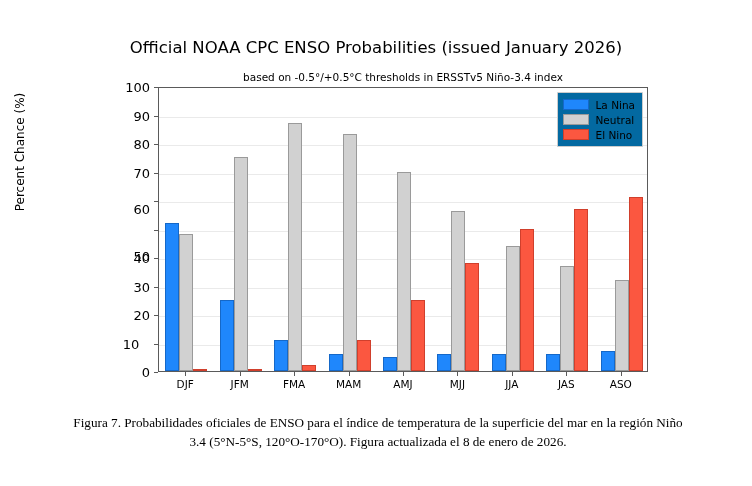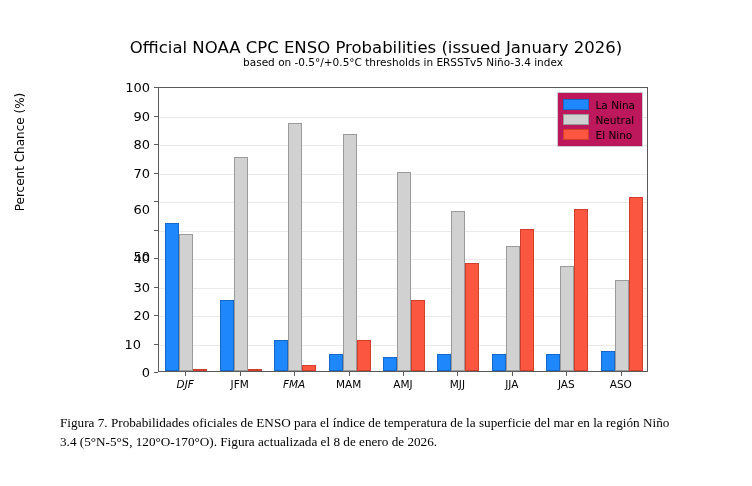--- a/index.html
+++ b/index.html
@@ -31,21 +31,21 @@
     top: 38px;
     width: 752px;
     text-align: center;
     font-size: 16.5px;
     color: #000000;
     white-space: nowrap;
   }
   #chart-subtitle {
     position: absolute;
     left: 158px;
-    top: 56px;
+    top: 71px;
     width: 490px;
     text-align: center;
     font-size: 10.5px;
     color: #000000;
     white-space: nowrap;
   }
 
   
   #plot-area {
     position: absolute;
@@ -134,21 +134,21 @@
   }
   .bar.la-nina  { background: #1f87fc; border-color: #1568c8; }
   .bar.neutral  { background: #d1d1d1; border-color: #9a9a9a; }
   .bar.el-nino  { background: #fb5740; border-color: #d03f2c; }
 
   
   #legend {
     position: absolute;
     right: 4px;
     top: 4px;
-    background: #be185d;
+    background: #0369a1;
     border: 1px solid #cccccc;
     padding: 4px 7px 4px 5px;
     border-radius: 1px;
   }
   .legend-row {
     display: flex;
     align-items: center;
     height: 15px;
   }
   .legend-swatch {
@@ -163,28 +163,28 @@
   .legend-swatch.el-nino { background: #fb5740; border-color: #d03f2c; }
   .legend-text {
     font-size: 10.5px;
     color: #000000;
     white-space: nowrap;
   }
 
   
   #caption {
     position: absolute;
-    left: 60px;
+    left: 73px;
     top: 413px;
     width: 610px;
     font-family: "Liberation Serif", serif;
     font-size: 13.2px;
     line-height: 1.45;
     color: #000000;
-    text-align: left;
+    text-align: center;
   }
 </style>
 </head>
 <body>
 
 <div id="figure">
 
   <div id="chart-title">Official NOAA CPC ENSO Probabilities (issued January 2026)</div>
   <div id="chart-subtitle">based on -0.5°/+0.5°C thresholds in ERSSTv5 Niño-3.4 index</div>
 
@@ -241,46 +241,46 @@
         <div class="legend-row">
           <span class="legend-swatch el-nino"></span>
           <span class="legend-text">El Nino</span>
         </div>
       </div>
   </div>
 
   <div id="axes-decor">
       <div class="ytick-label" style="left: 112px; width: 38px; right: auto; top: 365px;">0</div>
       <div class="ytick-mark" style="left: 154px; top: 372px;"></div>
-      <div class="ytick-label" style="left: 103px; width: 38px; right: auto; top: 336.5px;">10</div>
+      <div class="ytick-label" style="left: 112px; width: 38px; right: auto; top: 336.5px; text-align: center;">10</div>
       <div class="ytick-mark" style="left: 154px; top: 343.5px;"></div>
       <div class="ytick-label" style="left: 112px; width: 38px; right: auto; top: 308px;">20</div>
       <div class="ytick-mark" style="left: 154px; top: 315px;"></div>
       <div class="ytick-label" style="left: 112px; width: 38px; right: auto; top: 279.5px;">30</div>
       <div class="ytick-mark" style="left: 154px; top: 286.5px;"></div>
       <div class="ytick-label" style="left: 112px; width: 38px; right: auto; top: 251px;">40</div>
       <div class="ytick-mark" style="left: 154px; top: 258px;"></div>
       <div class="ytick-label" style="left: 112px; width: 38px; right: auto; top: 222.5px; margin-top: 26px;">50</div>
       <div class="ytick-mark" style="left: 154px; top: 229.5px;"></div>
       <div class="ytick-label" style="left: 112px; width: 38px; right: auto; top: 194px; margin-top: 8px;">60</div>
       <div class="ytick-mark" style="left: 154px; top: 201px;"></div>
       <div class="ytick-label" style="left: 112px; width: 38px; right: auto; top: 165.5px;">70</div>
       <div class="ytick-mark" style="left: 154px; top: 172.5px;"></div>
       <div class="ytick-label" style="left: 112px; width: 38px; right: auto; top: 137px;">80</div>
       <div class="ytick-mark" style="left: 154px; top: 144px;"></div>
       <div class="ytick-label" style="left: 112px; width: 38px; right: auto; top: 108.5px;">90</div>
       <div class="ytick-mark" style="left: 154px; top: 115.5px;"></div>
       <div class="ytick-label" style="left: 112px; width: 38px; right: auto; top: 80px;">100</div>
       <div class="ytick-mark" style="left: 154px; top: 87px;"></div>
     </div>
-<div class="xtick-label" style="left: 155.222px; font-style: italic;">DJF</div>
+<div class="xtick-label" style="left: 155.222px;">DJF</div>
     <div class="xtick-mark" style="left: 185.222px;"></div>
     <div class="xtick-label" style="left: 209.667px;">JFM</div>
     <div class="xtick-mark" style="left: 239.667px;"></div>
-    <div class="xtick-label" style="left: 264.111px; font-style: italic;">FMA</div>
+    <div class="xtick-label" style="left: 264.111px;">FMA</div>
     <div class="xtick-mark" style="left: 294.111px;"></div>
     <div class="xtick-label" style="left: 318.556px;">MAM</div>
     <div class="xtick-mark" style="left: 348.556px;"></div>
     <div class="xtick-label" style="left: 373px;">AMJ</div>
     <div class="xtick-mark" style="left: 403px;"></div>
     <div class="xtick-label" style="left: 427.444px;">MJJ</div>
     <div class="xtick-mark" style="left: 457.444px;"></div>
     <div class="xtick-label" style="left: 481.889px;">JJA</div>
     <div class="xtick-mark" style="left: 511.889px;"></div>
     <div class="xtick-label" style="left: 536.333px;">JAS</div>

